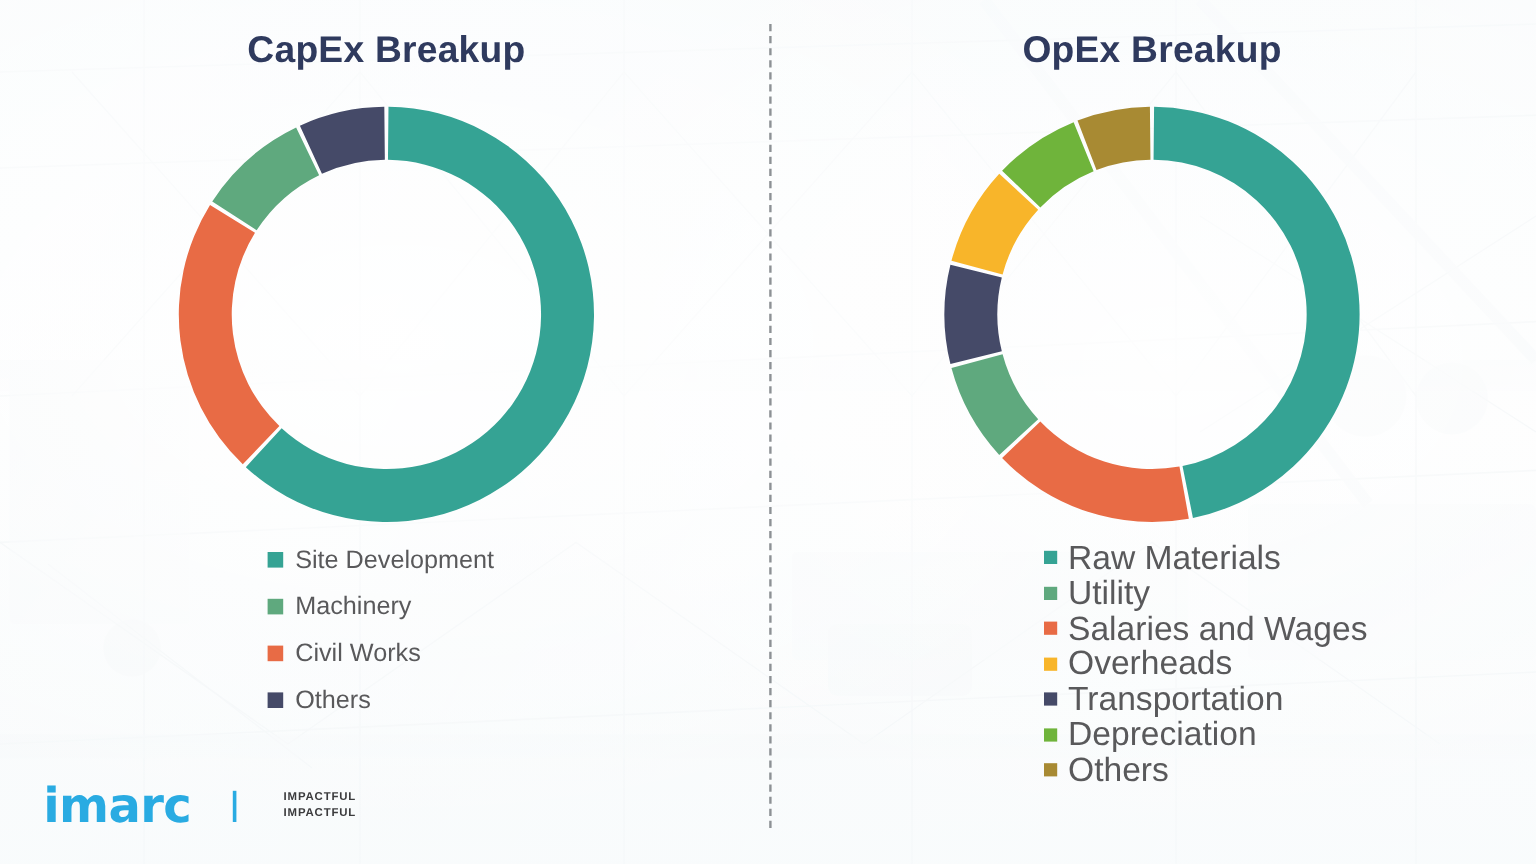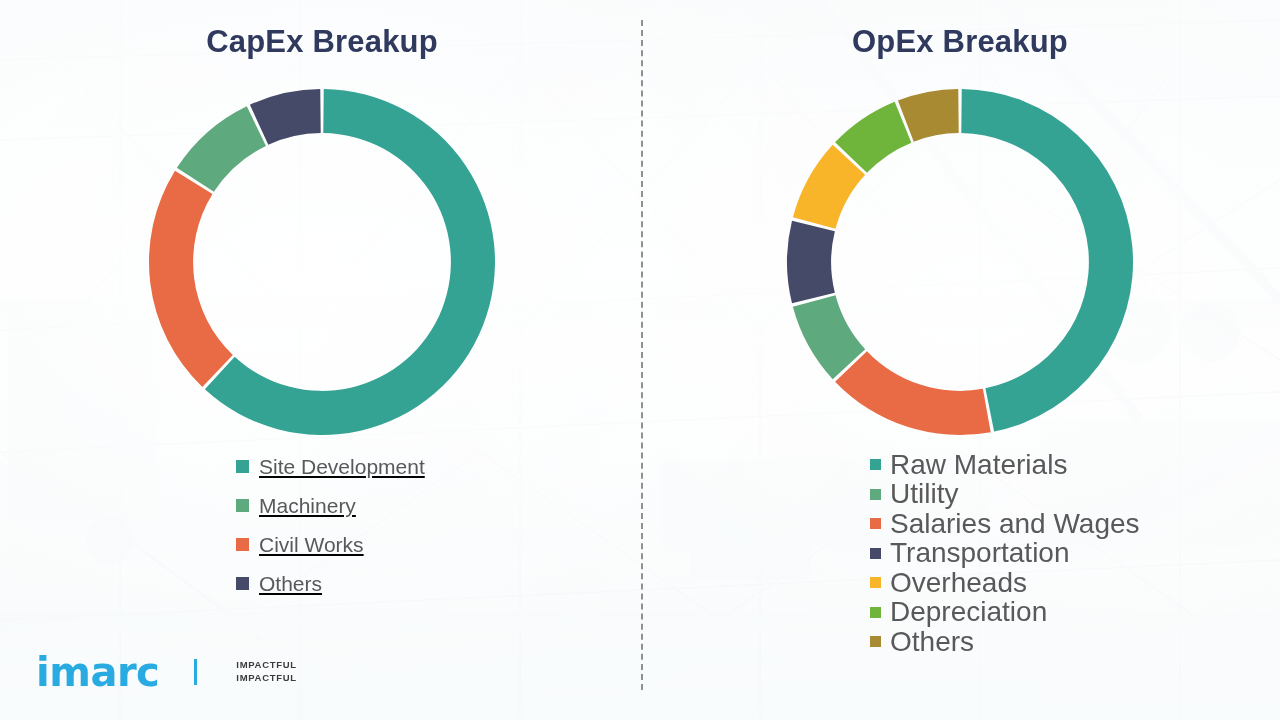--- a/index.html
+++ b/index.html
@@ -81,21 +81,21 @@
   #donut-opex-wrap  { left: 145px; }
 
   .donut-svg { display: block; width: 350px; height: 350px; }
 
   
   .legend {
     position: absolute;
     display: flex;
     flex-direction: column;
   }
-  #legend-capex { left: 236px; top: 447px; text-decoration: underline; }
+  #legend-capex { left: 223px; top: 447px; }
   #legend-opex  { left: 230px; top: 450px; }
 
   .legend-item {
     display: flex;
     align-items: center;
     white-space: nowrap;
   }
   #legend-capex .legend-item { height: 39px; }
   #legend-opex  .legend-item { height: 29.5px; }
 
@@ -259,26 +259,26 @@
     </div>
     <div class="legend-item">
       <span class="legend-swatch" style="background: rgb(95, 169, 126);"></span>
       <span class="legend-label">Utility</span>
     </div>
     <div class="legend-item">
       <span class="legend-swatch" style="background: rgb(232, 107, 69);"></span>
       <span class="legend-label">Salaries and Wages</span>
     </div>
     <div class="legend-item">
+      <span class="legend-swatch" style="background: rgb(248, 181, 42);"></span>
+      <span class="legend-label">Overheads</span>
+    </div>
+    <div class="legend-item">
       <span class="legend-swatch" style="background: rgb(69, 74, 104);"></span>
       <span class="legend-label">Transportation</span>
-    </div>
-    <div class="legend-item">
-      <span class="legend-swatch" style="background: rgb(248, 181, 42);"></span>
-      <span class="legend-label">Overheads</span>
     </div>
     <div class="legend-item">
       <span class="legend-swatch" style="background: rgb(111, 180, 59);"></span>
       <span class="legend-label">Depreciation</span>
     </div>
     <div class="legend-item">
       <span class="legend-swatch" style="background: rgb(168, 138, 51);"></span>
       <span class="legend-label">Others</span>
     </div>
   </div>

